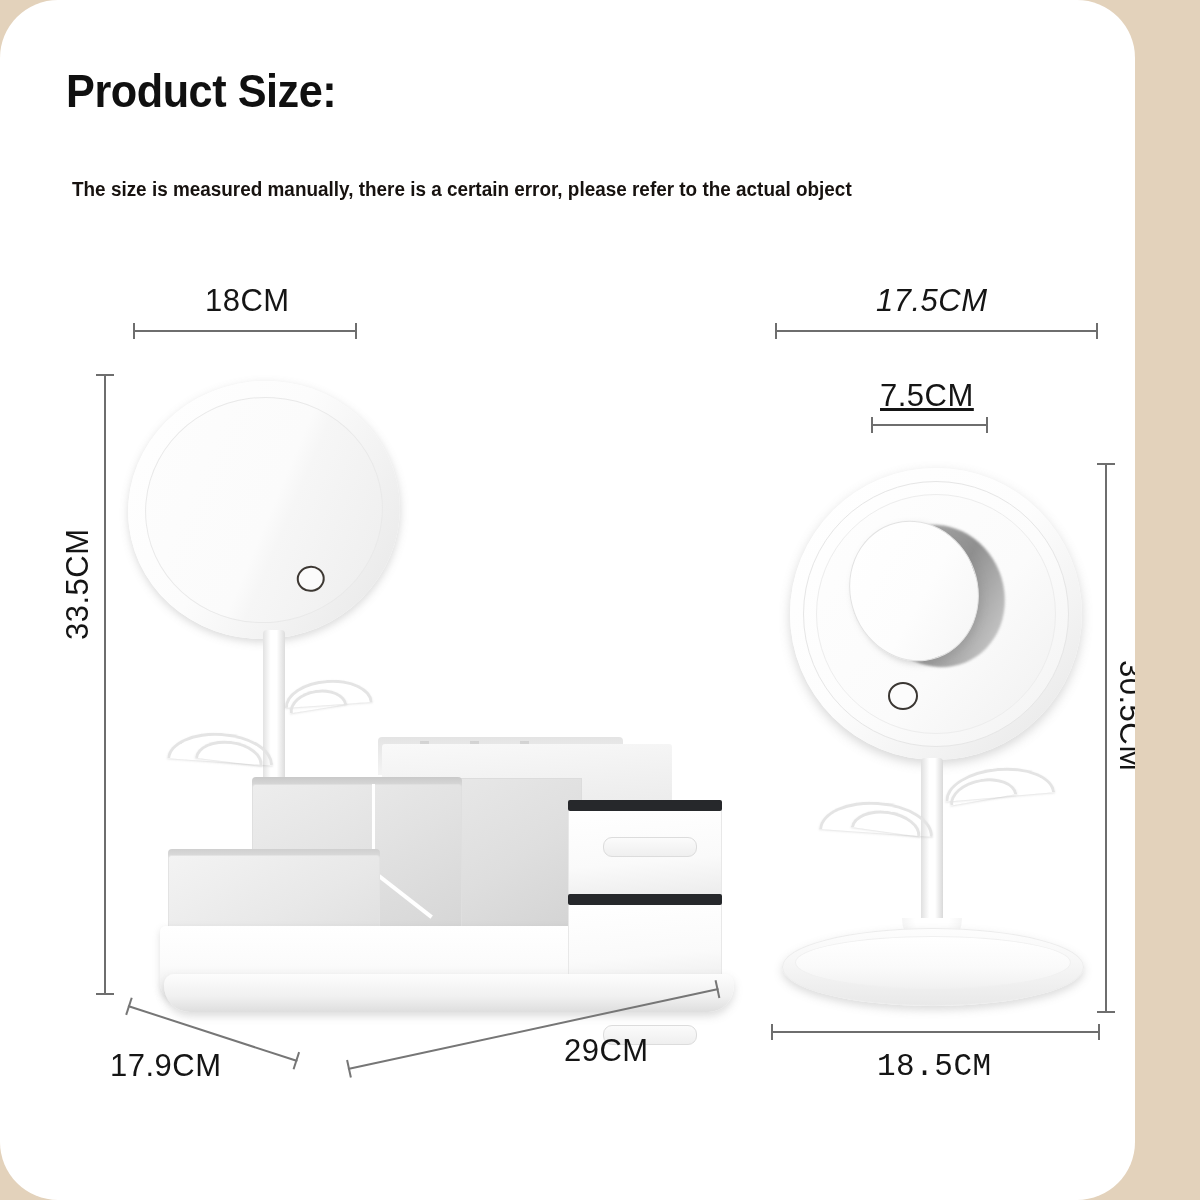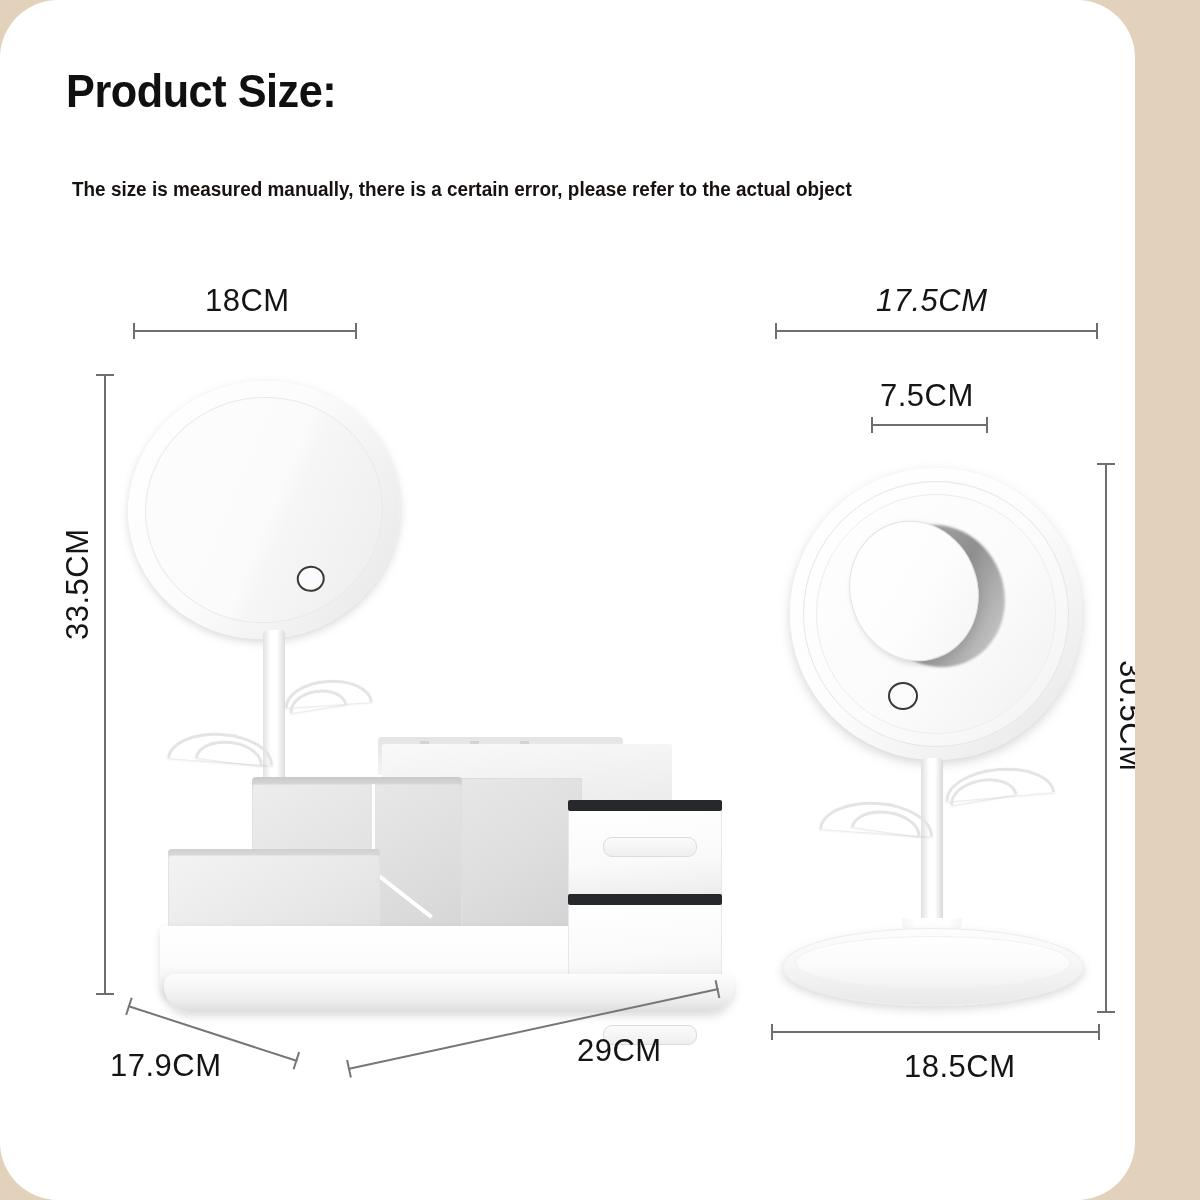--- a/index.html
+++ b/index.html
@@ -419,27 +419,27 @@
   <div class="dim-label" style="left:205px; top:283px;">18CM</div>
   <div class="dim-h" style="left:133px; top:330px; width:224px;"></div>
 
   <div class="dim-v" style="left:104px; top:374px; height:621px;"></div>
   <div class="dim-label rot-ccw" style="left:60px; top:640px;">33.5CM</div>
 
   <div class="dim-angled" style="left:128px; top:1005px; width:178px; transform: rotate(18deg);"></div>
   <div class="dim-label" style="left:110px; top:1048px;">17.9CM</div>
 
   <div class="dim-angled" style="left:348px; top:1068px; width:379px; transform: rotate(-12.2deg);"></div>
-  <div class="dim-label" style="left:577px; top:1033px;">29CM</div>
+  <div class="dim-label" style="left:564px; top:1033px;">29CM</div>
 
   <div class="dim-label" style="left:876px; top:283px;font-style:italic;">17.5CM</div>
   <div class="dim-h" style="left:775px; top:330px; width:323px;"></div>
 
-  <div class="dim-label" style="left:880px; top:378px;">7.5CM</div>
+  <div class="dim-label" style="left:880px; top:378px;text-decoration:underline;">7.5CM</div>
   <div class="dim-h" style="left:871px; top:424px; width:117px;"></div>
 
   <div class="dim-v" style="left:1105px; top:463px; height:550px;"></div>
   <div class="dim-label rot-cw" style="left:1148px; top:660px;">30.5CM</div>
 
   <div class="dim-h" style="left:771px; top:1031px; width:329px;"></div>
-  <div class="dim-label" style="left:904px; top:1049px;">18.5CM</div>
+  <div class="dim-label" style="left:877px; top:1049px;font-family:Liberation Mono, monospace;">18.5CM</div>
 
 </div>
 
 </body></html>

